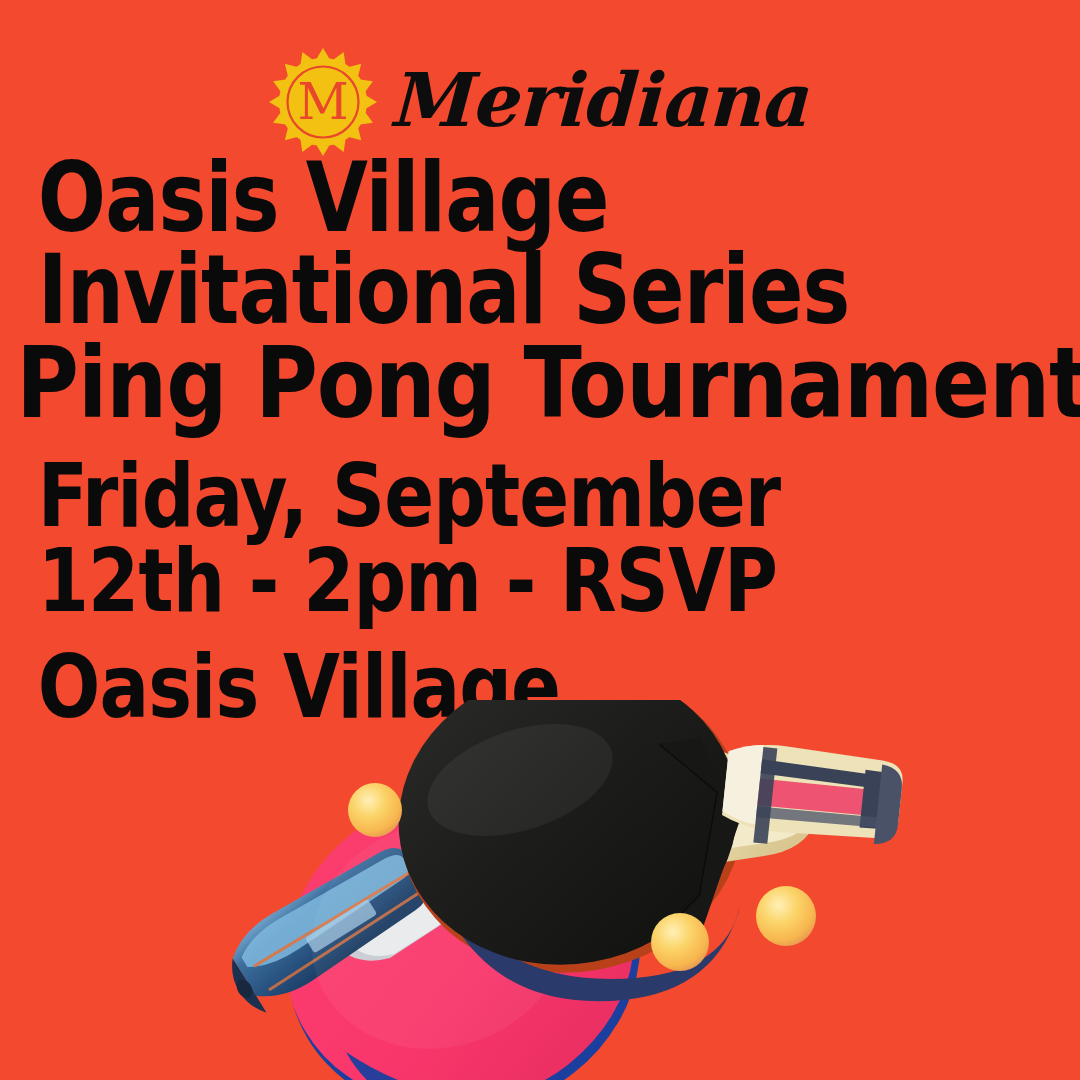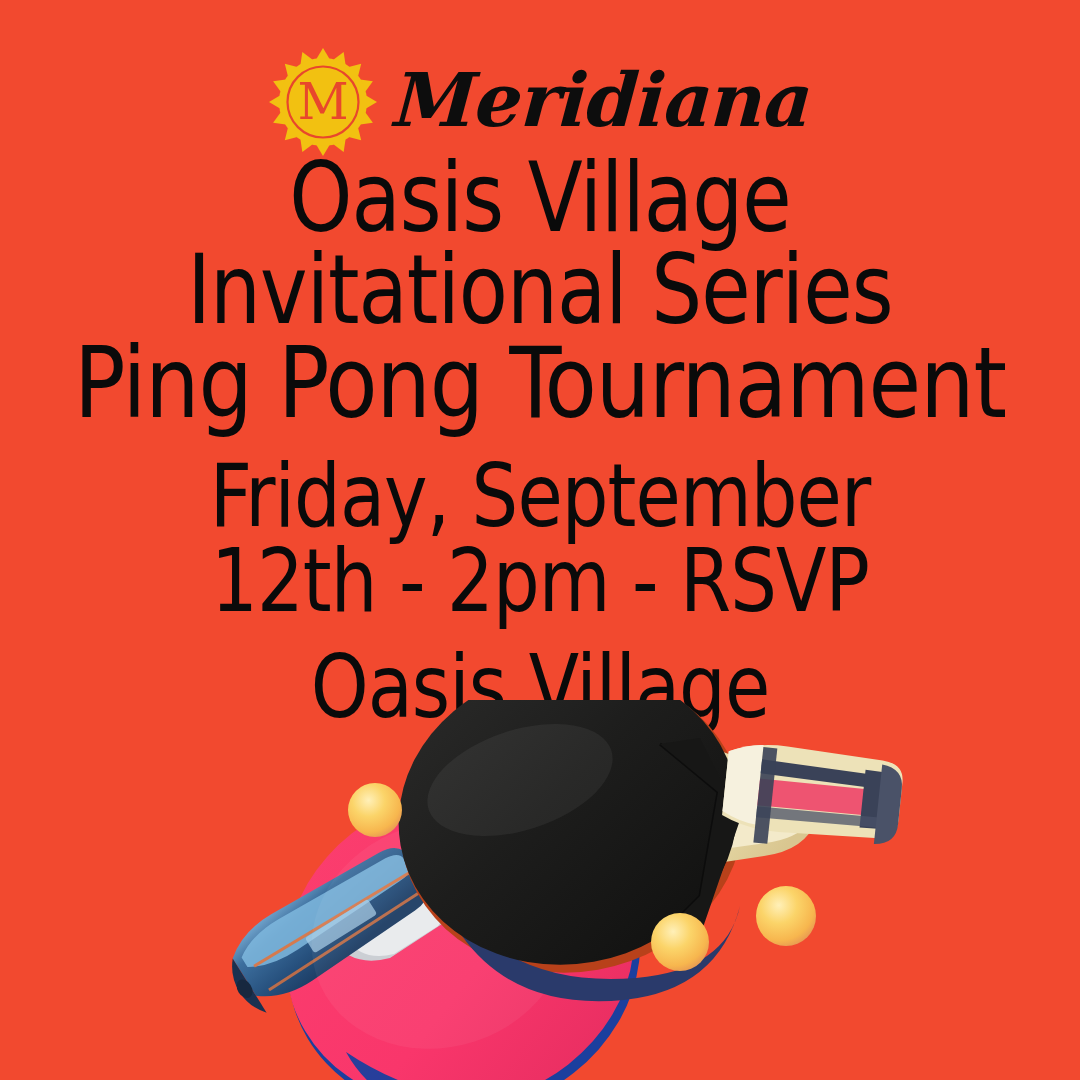--- a/index.html
+++ b/index.html
@@ -48,24 +48,24 @@
     margin-left: 2px;
     margin-top: -4px;
   }
 
   
   .headline-block {
     position: absolute;
     top: 152px;
     left: 0;
     width: 100%;
-    text-align: center;
+    text-align: left;
     color: #0a0a0a;
     font-family: "DejaVu Sans Condensed", "Liberation Sans Narrow", "Liberation Sans", sans-serif;
-    font-weight: 400;
+    font-weight: 700;
   }
   .hl {
     display: block;
     white-space: nowrap;
     line-height: 0.96;
     letter-spacing: -1px;
   }
   .hl-big {
     font-size: 96px;
     transform: scaleX(0.93);

